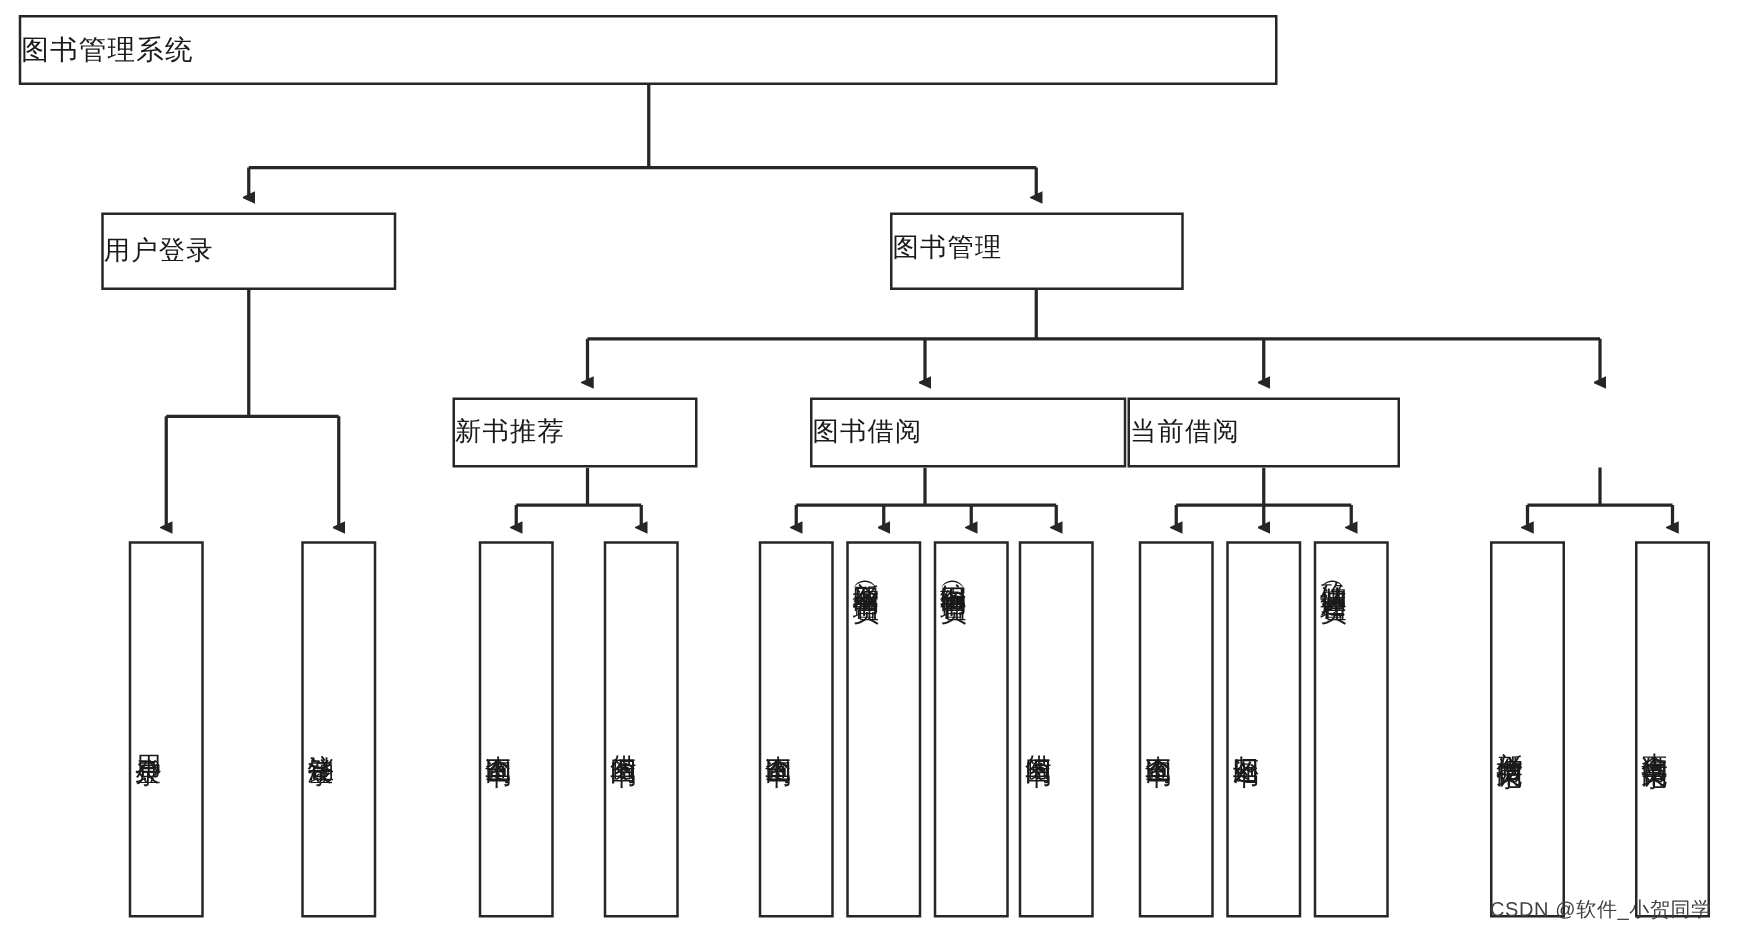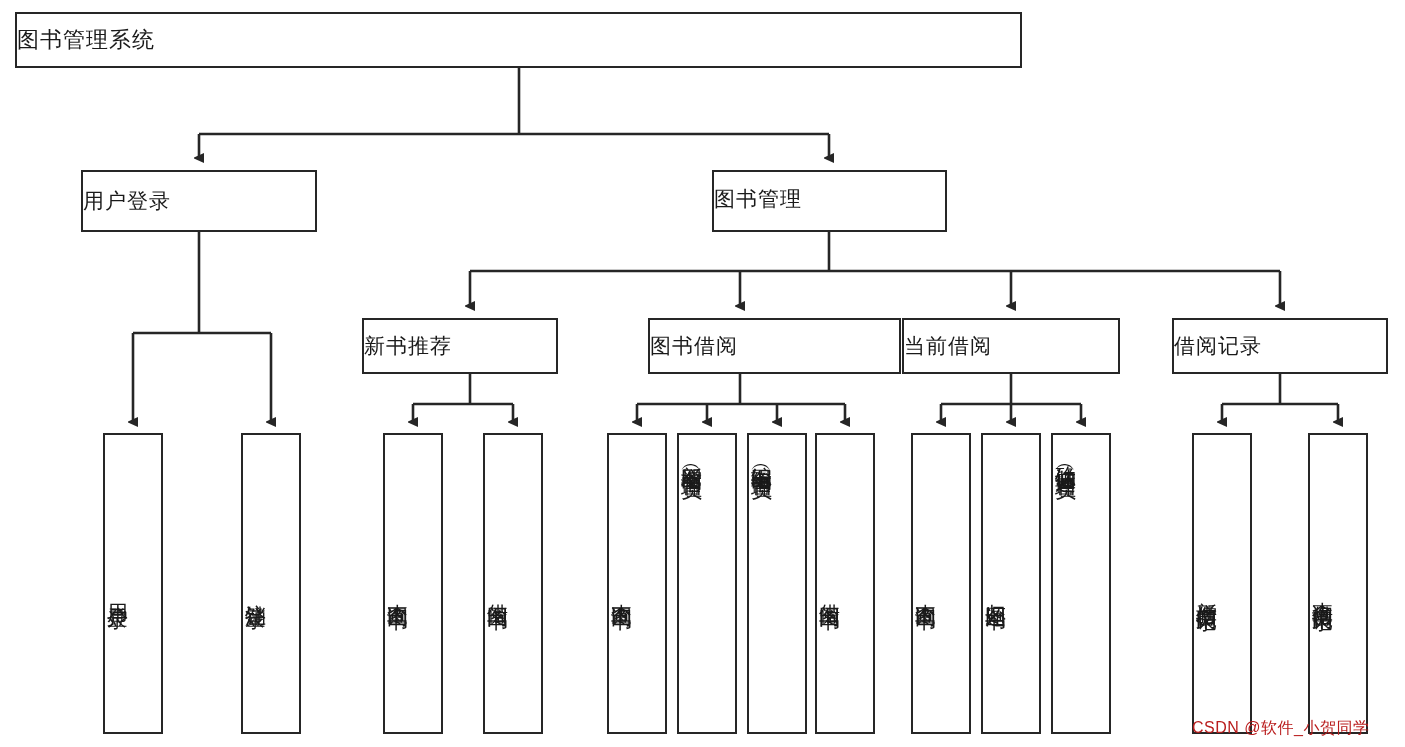--- a/index.html
+++ b/index.html
@@ -50,21 +50,21 @@
   }
   svg.wires{
     position:absolute;
     left:0;top:0;
     width:1405px;height:747px;
     pointer-events:none;
   }
   .watermark{
     position:absolute;
     font-size:16px;
-    color:#b91c1c;
+    color:#404040;
     white-space:nowrap;
     letter-spacing:0.5px;
   }
 </style>
 </head>
 <body>
 
 <div id="canvas">
 
   <svg class="wires" viewBox="0 0 1405 747" xmlns="http://www.w3.org/2000/svg">
@@ -130,23 +130,20 @@
 
   <div class="node" style="left:362px;top:318px;width:196px;height:56px;">
     <span class="label">新书推荐</span>
   </div>
   <div class="node" style="left:632px;top:318px;width:253px;height:56px;margin-left:16px;">
     <span class="label">图书借阅</span>
   </div>
   <div class="node" style="left:902px;top:318px;width:218px;height:56px;">
     <span class="label">当前借阅</span>
   </div>
-  <div class="node" style="left:1172px;top:318px;width:216px;height:56px;">
-    <span class="label">借阅记录</span>
-  </div>
 
   <div class="node leaf mid" style="left:103px;top:433px;width:60px;height:301px;">
     <span class="label">用户登录</span>
   </div>
   <div class="node leaf mid" style="left:241px;top:433px;width:60px;height:301px;">
     <span class="label">注销登录</span>
   </div>
 
   <div class="node leaf mid" style="left:383px;top:433px;width:60px;height:301px;">
     <span class="label">查询图书</span>

